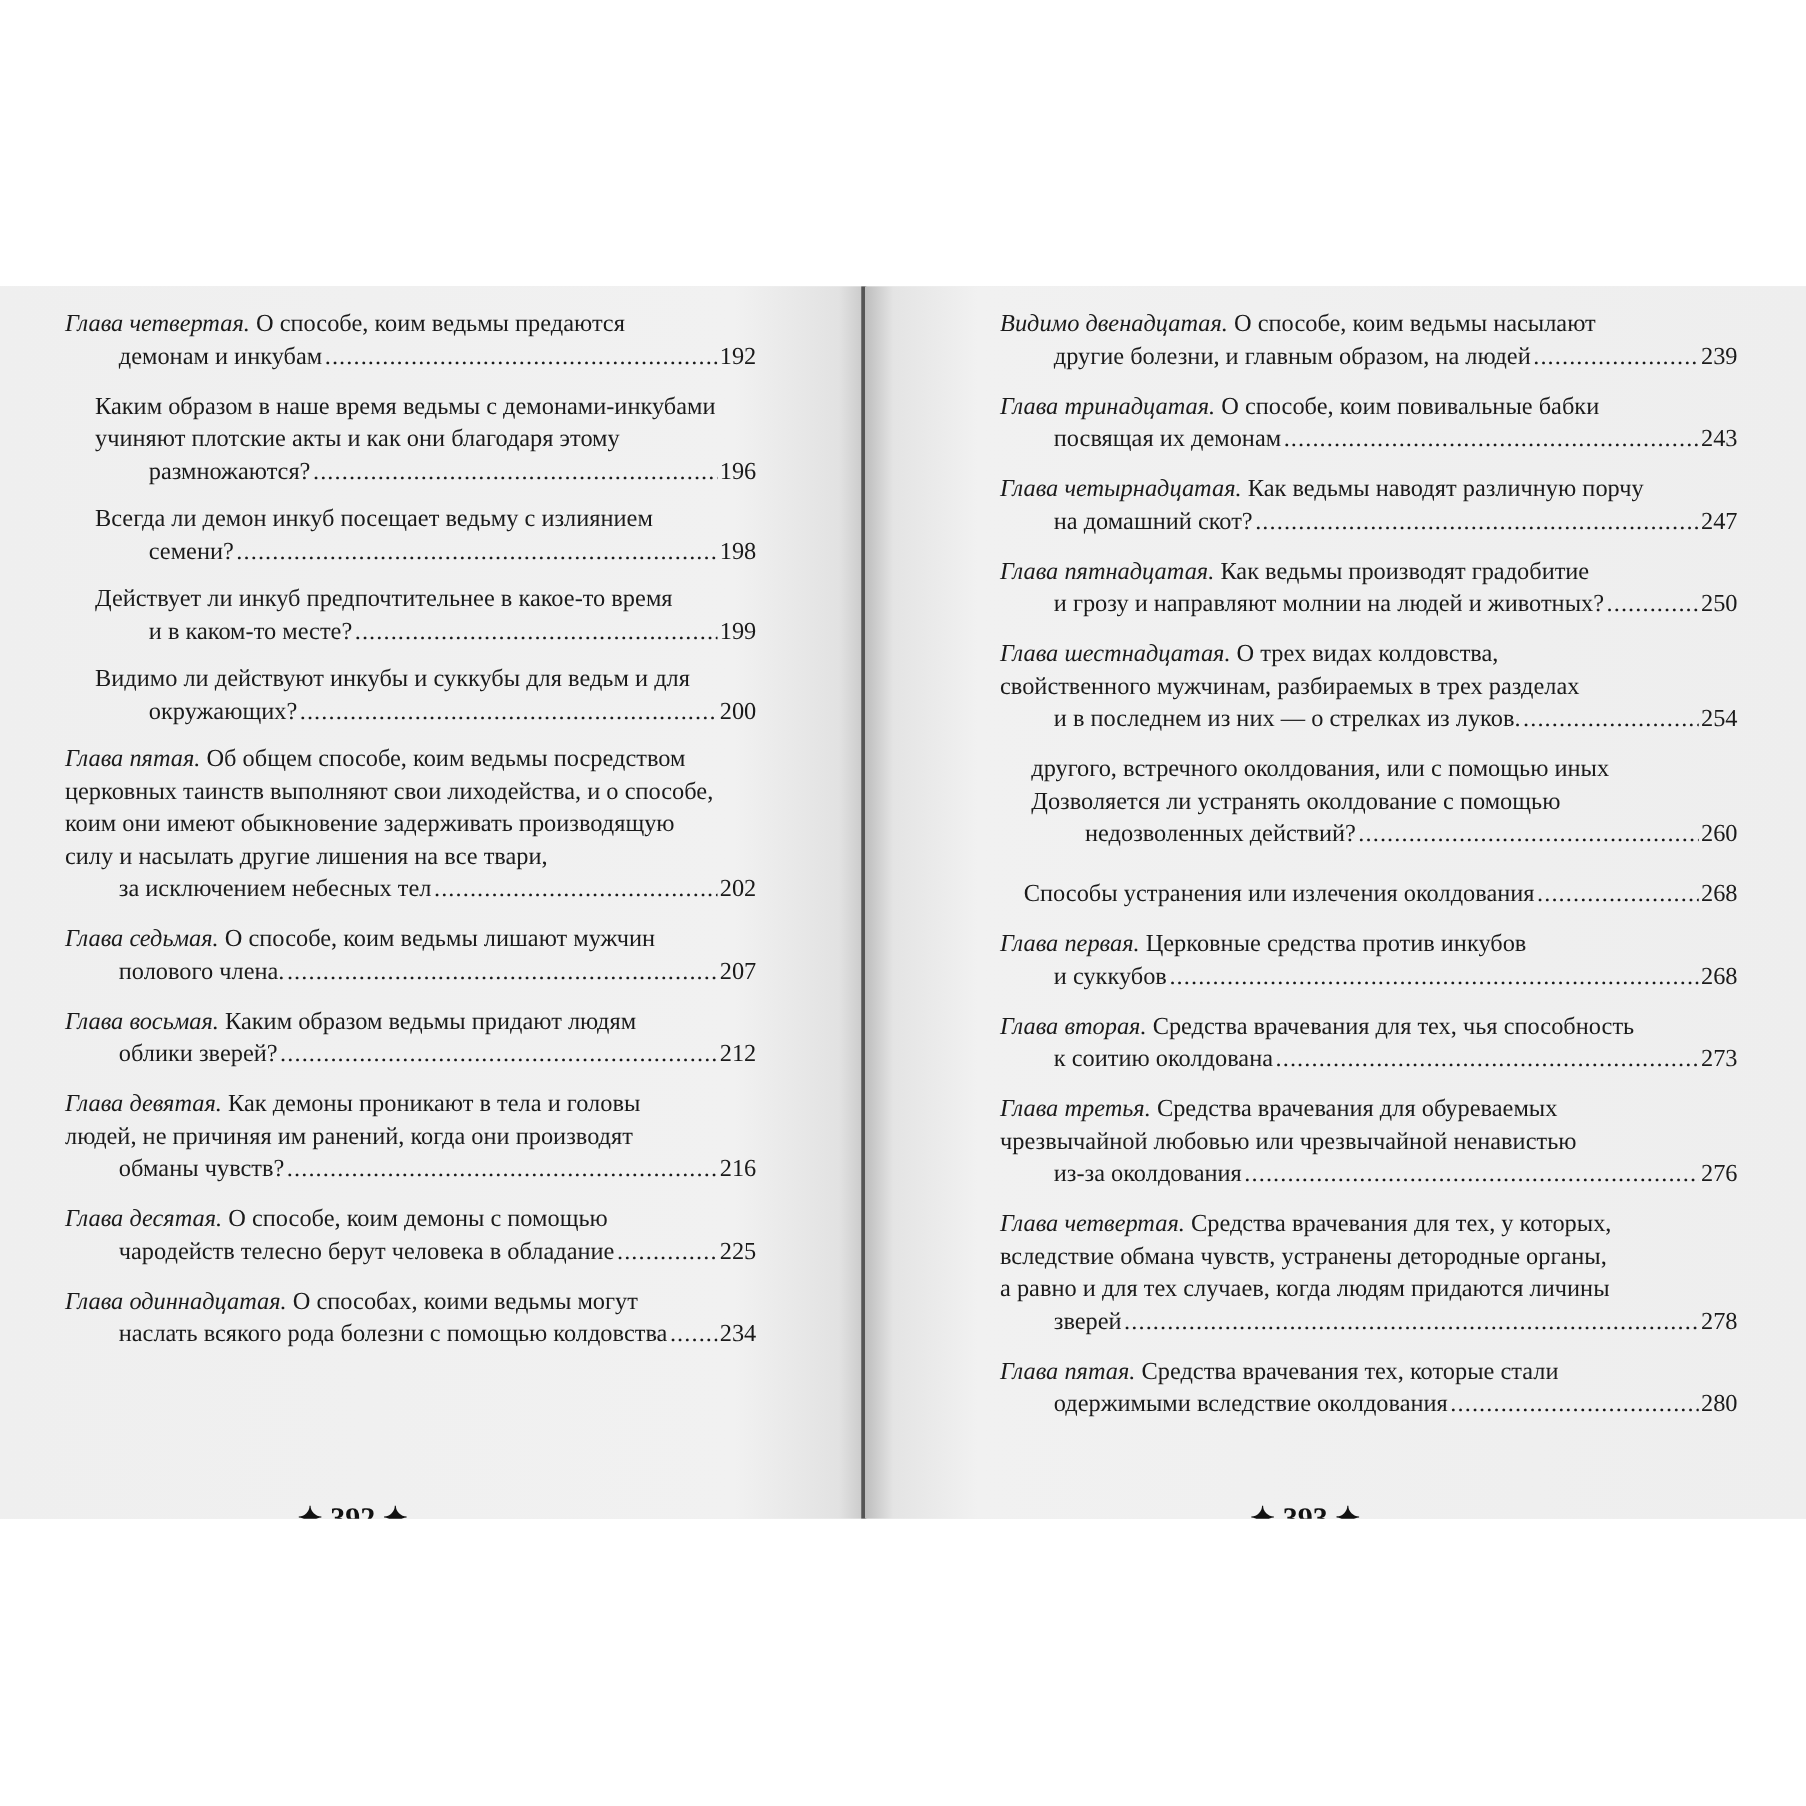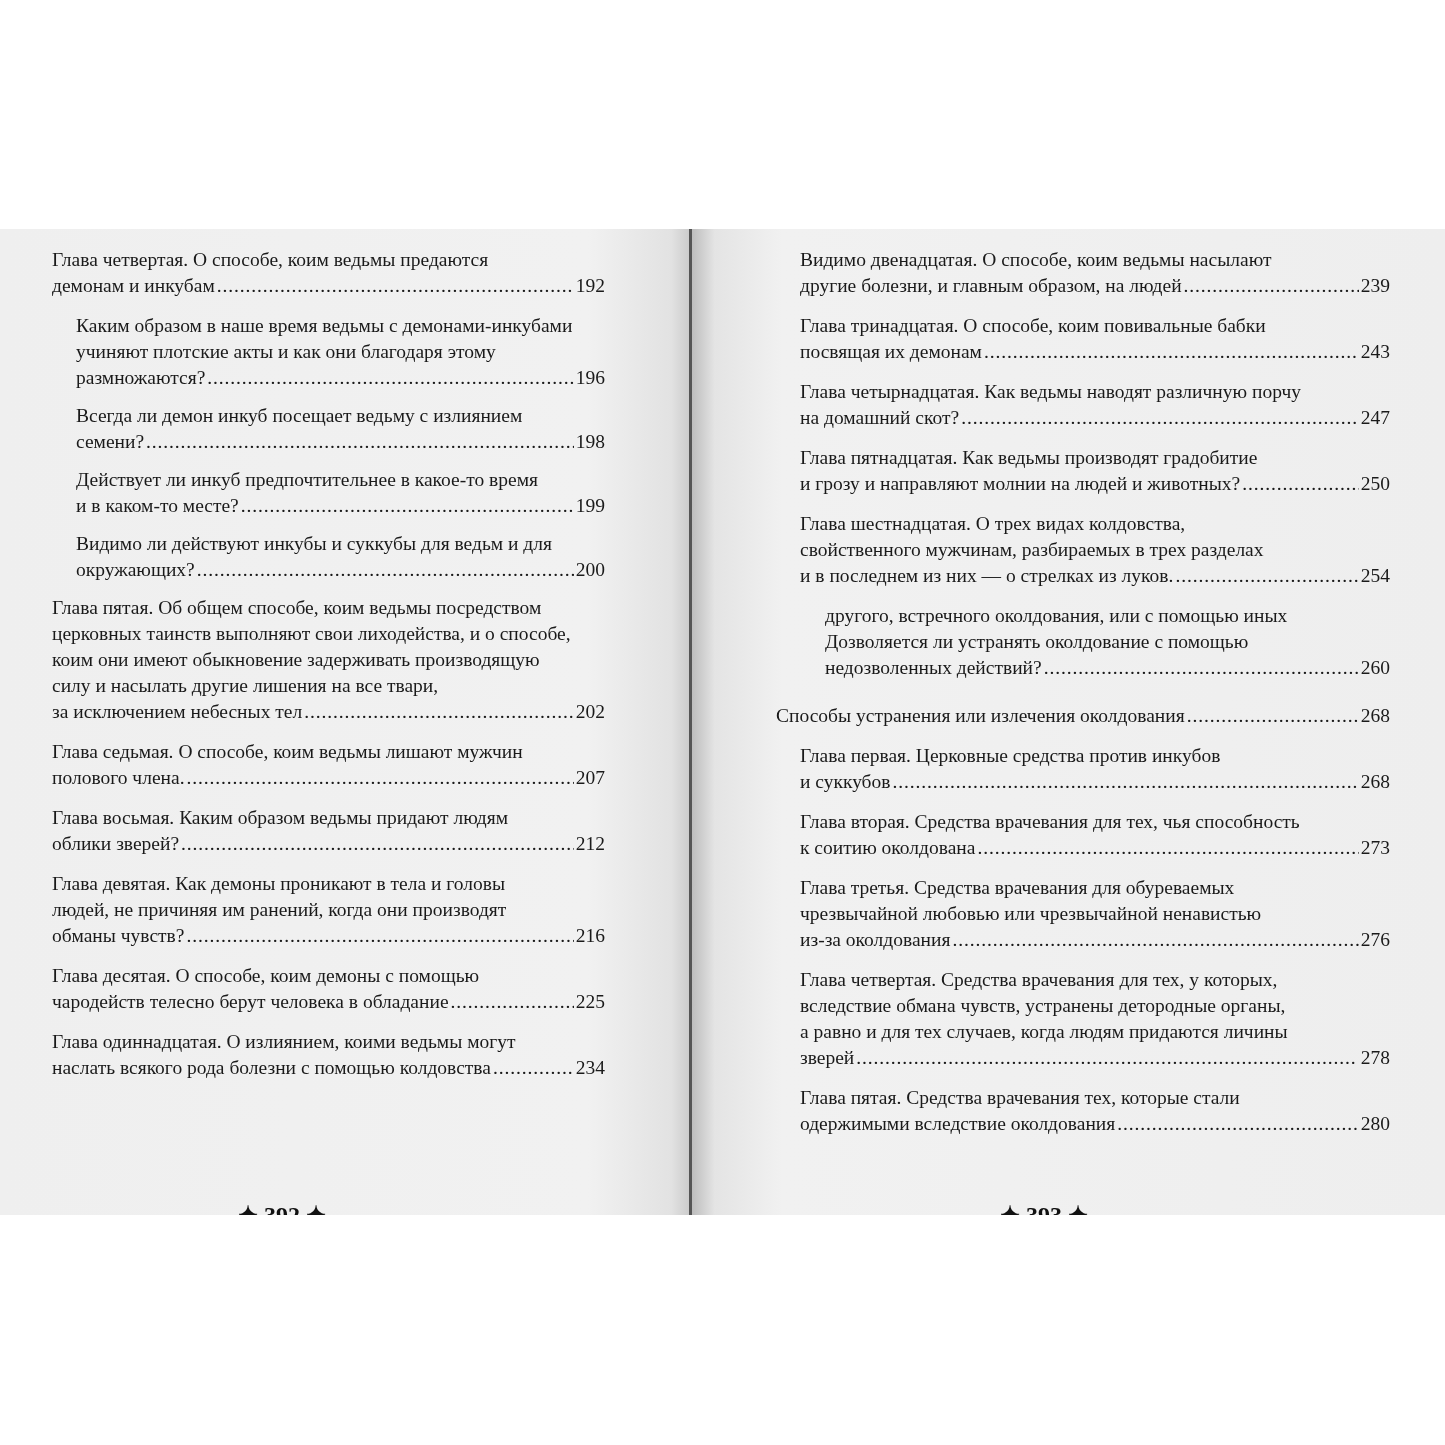--- a/index.html
+++ b/index.html
@@ -17,25 +17,25 @@
   .spine { position: absolute; left: 689px; top: 0; width: 4px; height: 986px; background: #555; }
   .toc { position: absolute; top: 18px; }
   .page.left .toc { left: 52px; width: 553px; }
   .page.right .toc { left: 108px; width: 590px; }
   .entry { font-size: 19.5px; line-height: 26px; margin-bottom: 14px; }
   .entry.sub { padding-left: 24px; margin-bottom: 12px; }
   .entry.sub2 { padding-left: 25px; }
   .entry.section { margin-left: -24px; margin-top: 22px; }
   .line { display: block; white-space: nowrap; }
   .last { display: flex; align-items: baseline; }
-  .last .txt { white-space: nowrap; flex: 0 0 auto; }
+  .last .txt { white-space: nowrap; flex: 0 0 auto; margin-left: 43px; }
   .last .dots { flex: 1 1 auto; overflow: hidden; white-space: nowrap; letter-spacing: 2.5px; margin: 0 2px; }
   .last .dots::before { content: ". . . . . . . . . . . . . . . . . . . . . . . . . . . . . . . . . . . . . . . . . . . . . . . . . . . . . . . . . . . . . . . . . . . . . . . . . . . . . . . . . . . . . . ."; letter-spacing: -2px; }
   .last .pg { flex: 0 0 auto; }
-  .ch { }
+  .ch { font-style: italic; }
   .folio {
     position: absolute; bottom: -14px; font-size: 24px; font-weight: bold; color: #111;
   }
   .page.left .folio { left: 238px; }
   .page.right .folio { left: 308px; }
 </style>
 </head>
 <body>
 
 <div class="spread">
@@ -120,21 +120,21 @@
         </div>
         <div class="entry">
           <span class="line"><span class="ch">Глава десятая.</span><span> О способе, коим демоны с помощью</span></span>
           <span class="last">
             <span class="txt">чародейств телесно берут человека в обладание</span>
             <span class="dots"></span>
             <span class="pg">225</span>
           </span>
         </div>
         <div class="entry">
-          <span class="line"><span class="ch">Глава одиннадцатая.</span><span> О излиянием, коими ведьмы могут</span></span>
+          <span class="line"><span class="ch">Глава одиннадцатая.</span><span> О способах, коими ведьмы могут</span></span>
           <span class="last">
             <span class="txt">наслать всякого рода болезни с помощью колдовства</span>
             <span class="dots"></span>
             <span class="pg">234</span>
           </span>
         </div>
       </div>
     <div class="folio">✦ 392 ✦</div>
   </div>
   <div class="spine"></div>

